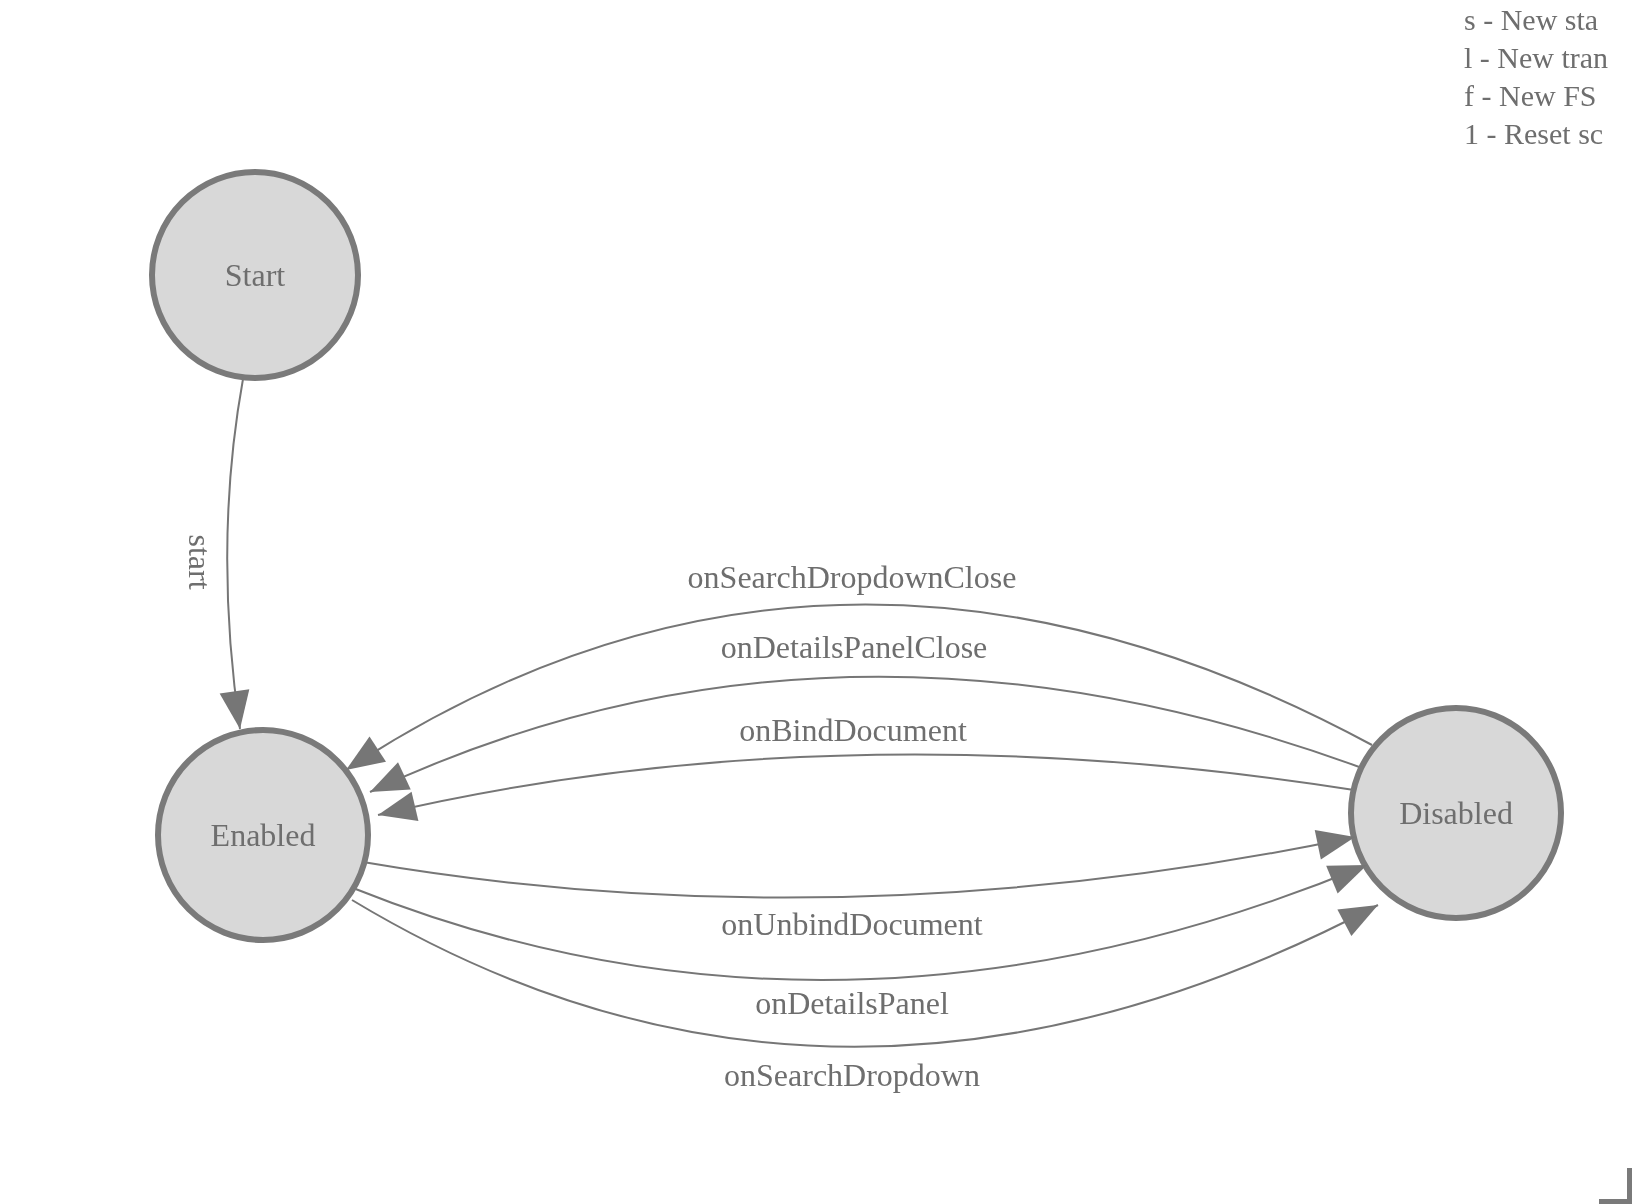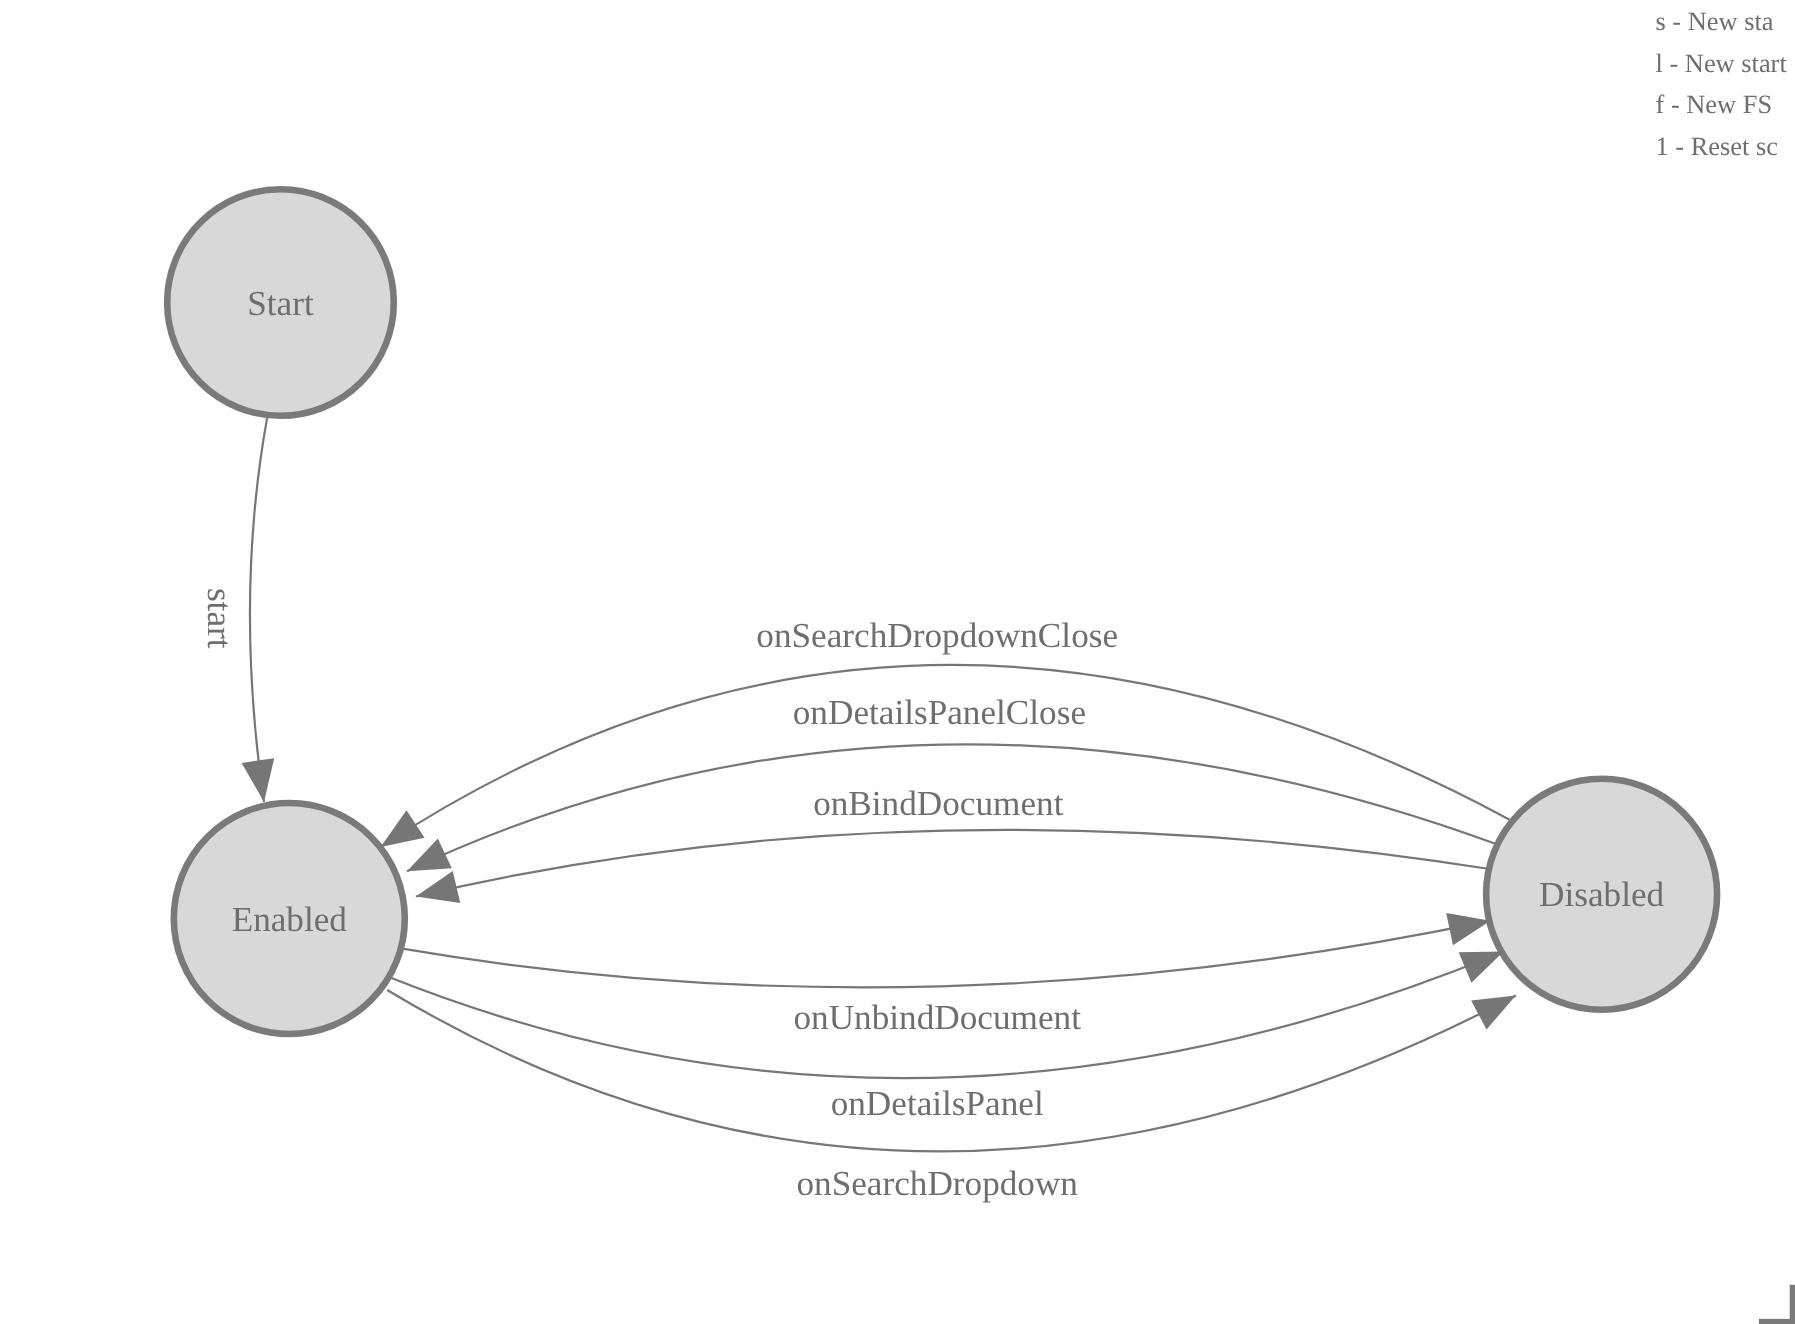--- a/index.html
+++ b/index.html
@@ -19,24 +19,24 @@
     left: 0;
     top: 0;
     width: 1632px;
     height: 1204px;
   }
   #fsm-svg text {
     font-family: "Liberation Serif", "DejaVu Serif", serif;
   }
   .legend {
     position: absolute;
-    left: 1505px;
+    left: 1464px;
     top: 1px;
     color: #6e6e6e;
-    font-size: 24px;
+    font-size: 30px;
     line-height: 38px;
     white-space: nowrap;
   }
   .legend-line {
     display: block;
   }
   .canvas-corner {
     position: absolute;
     right: 0;
     bottom: 0;
@@ -80,18 +80,18 @@
     <polygon points="1355,837 1320.8545721472456,859.4296624306373 1314.7405082543833,830.0592994312804" fill="#767676"></polygon>
     <text x="852" y="924" text-anchor="middle" dominant-baseline="central" fill="#6e6e6e" font-size="32">onUnbindDocument</text>
     <polygon points="1367,865 1337.6194652404095,893.386337862438 1326.1520089663748,865.664551365116" fill="#767676"></polygon>
     <text x="852" y="1003" text-anchor="middle" dominant-baseline="central" fill="#6e6e6e" font-size="32">onDetailsPanel</text>
     <polygon points="1378,905 1351.3687071473457,935.9802233851882 1337.3882560536247,909.4369193855713" fill="#767676"></polygon>
     <text x="852" y="1075" text-anchor="middle" dominant-baseline="central" fill="#6e6e6e" font-size="32">onSearchDropdown</text>
   </svg>
 
 <div class="legend">
   <span class="legend-line">s - New sta</span>
-  <span class="legend-line">l - New start</span>
+  <span class="legend-line">l - New tran</span>
   <span class="legend-line">f - New FS</span>
   <span class="legend-line">1 - Reset sc</span>
 </div>
 
 <div class="canvas-corner"></div>
 
 </body></html>

